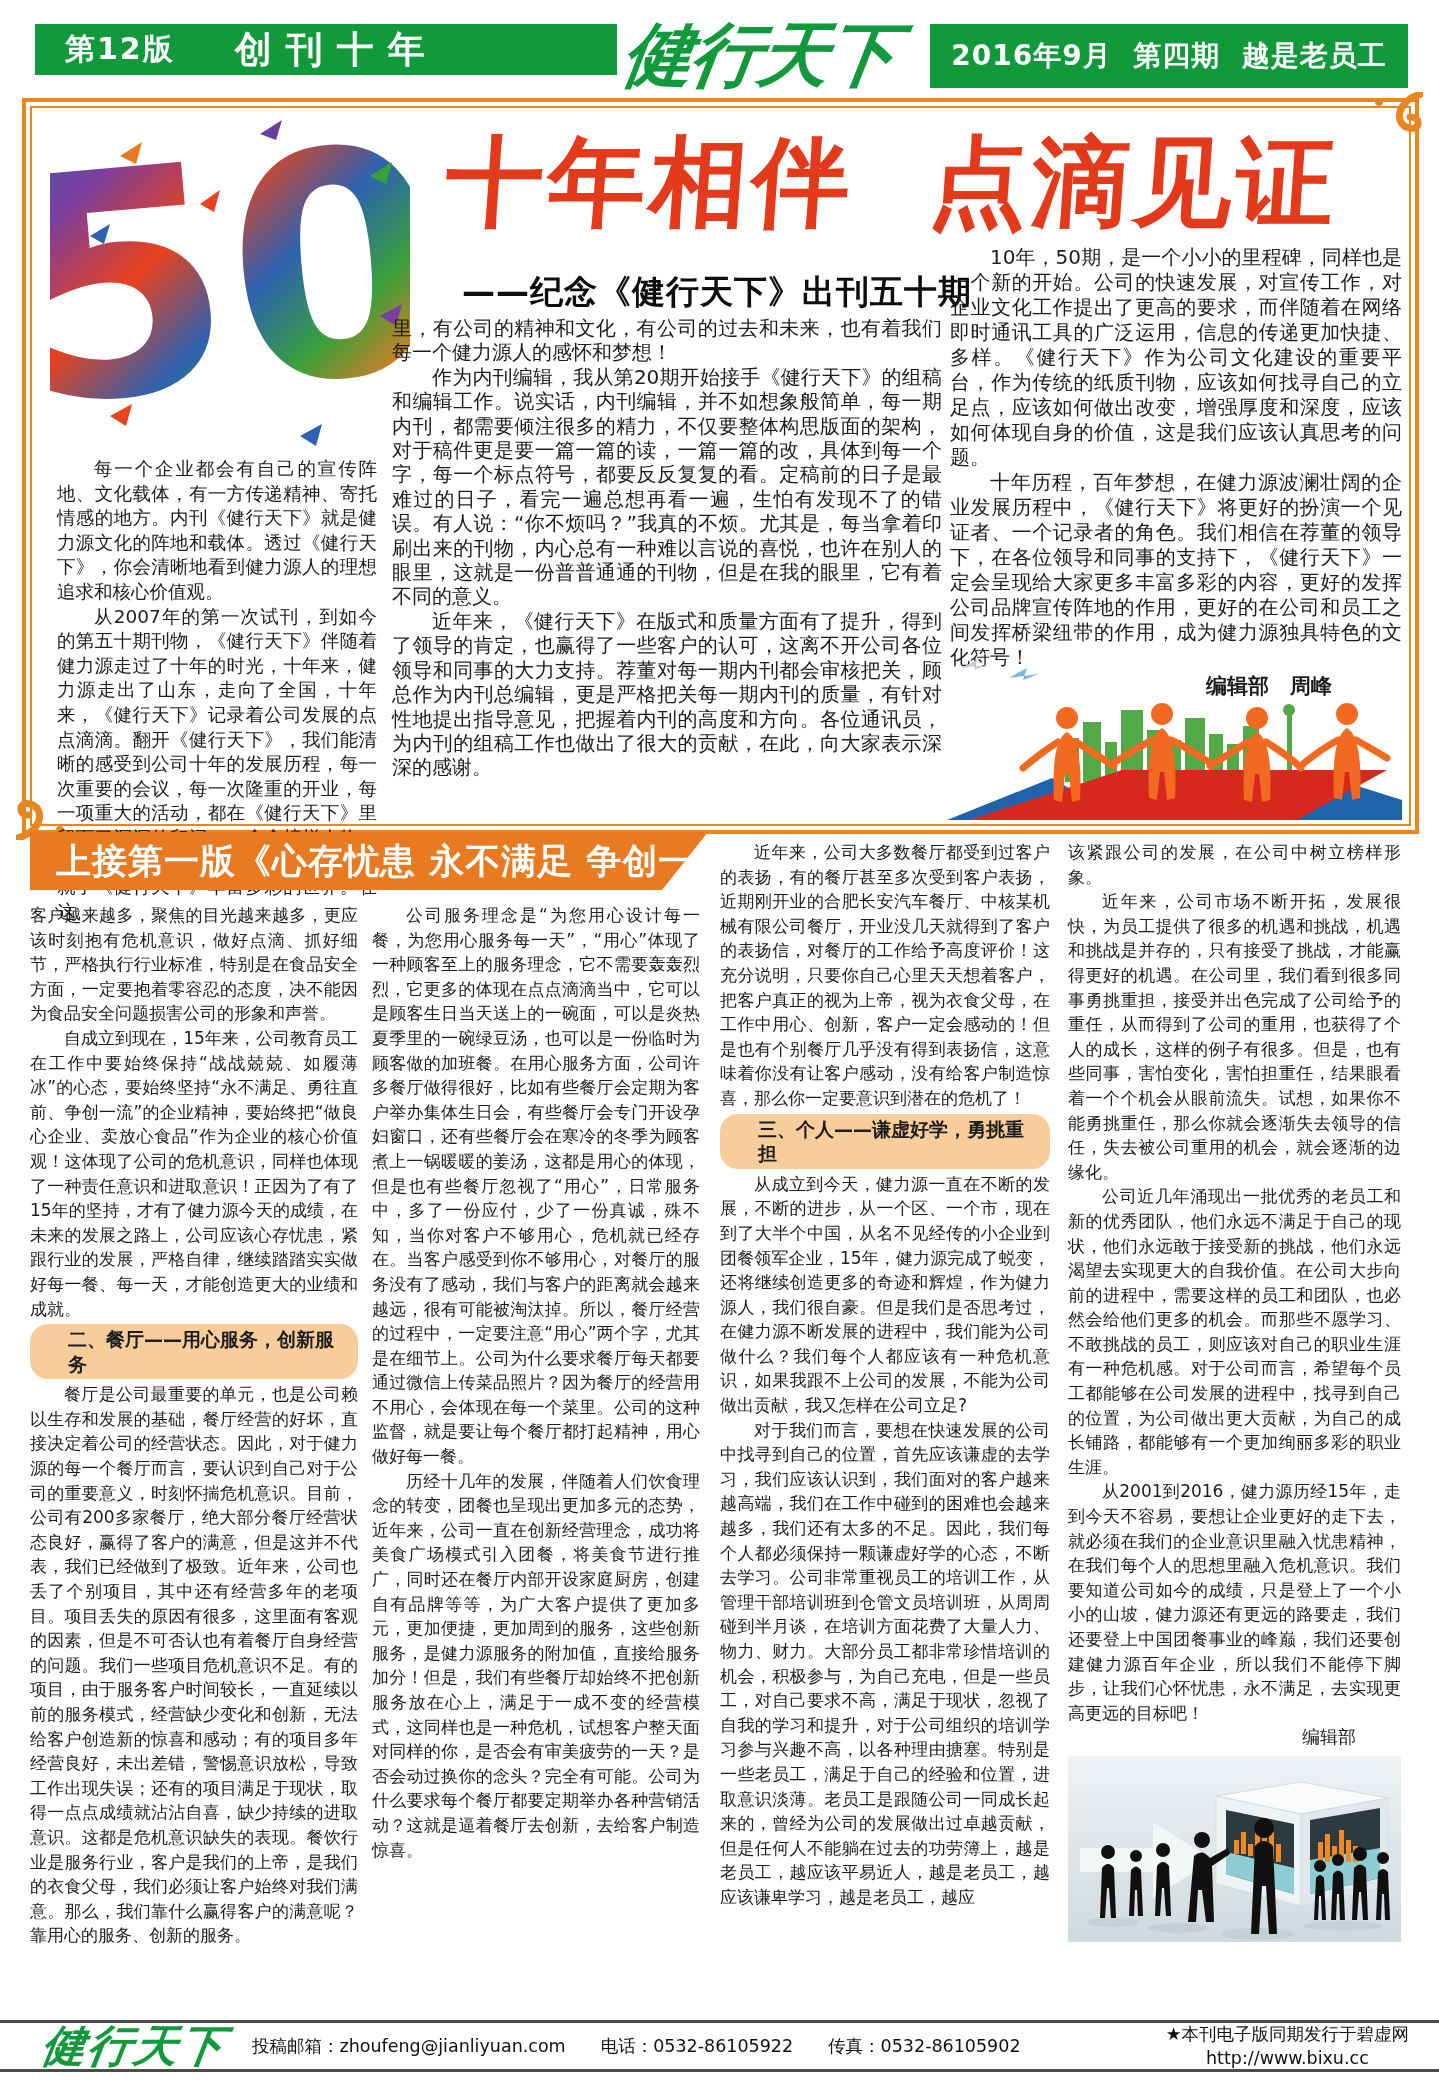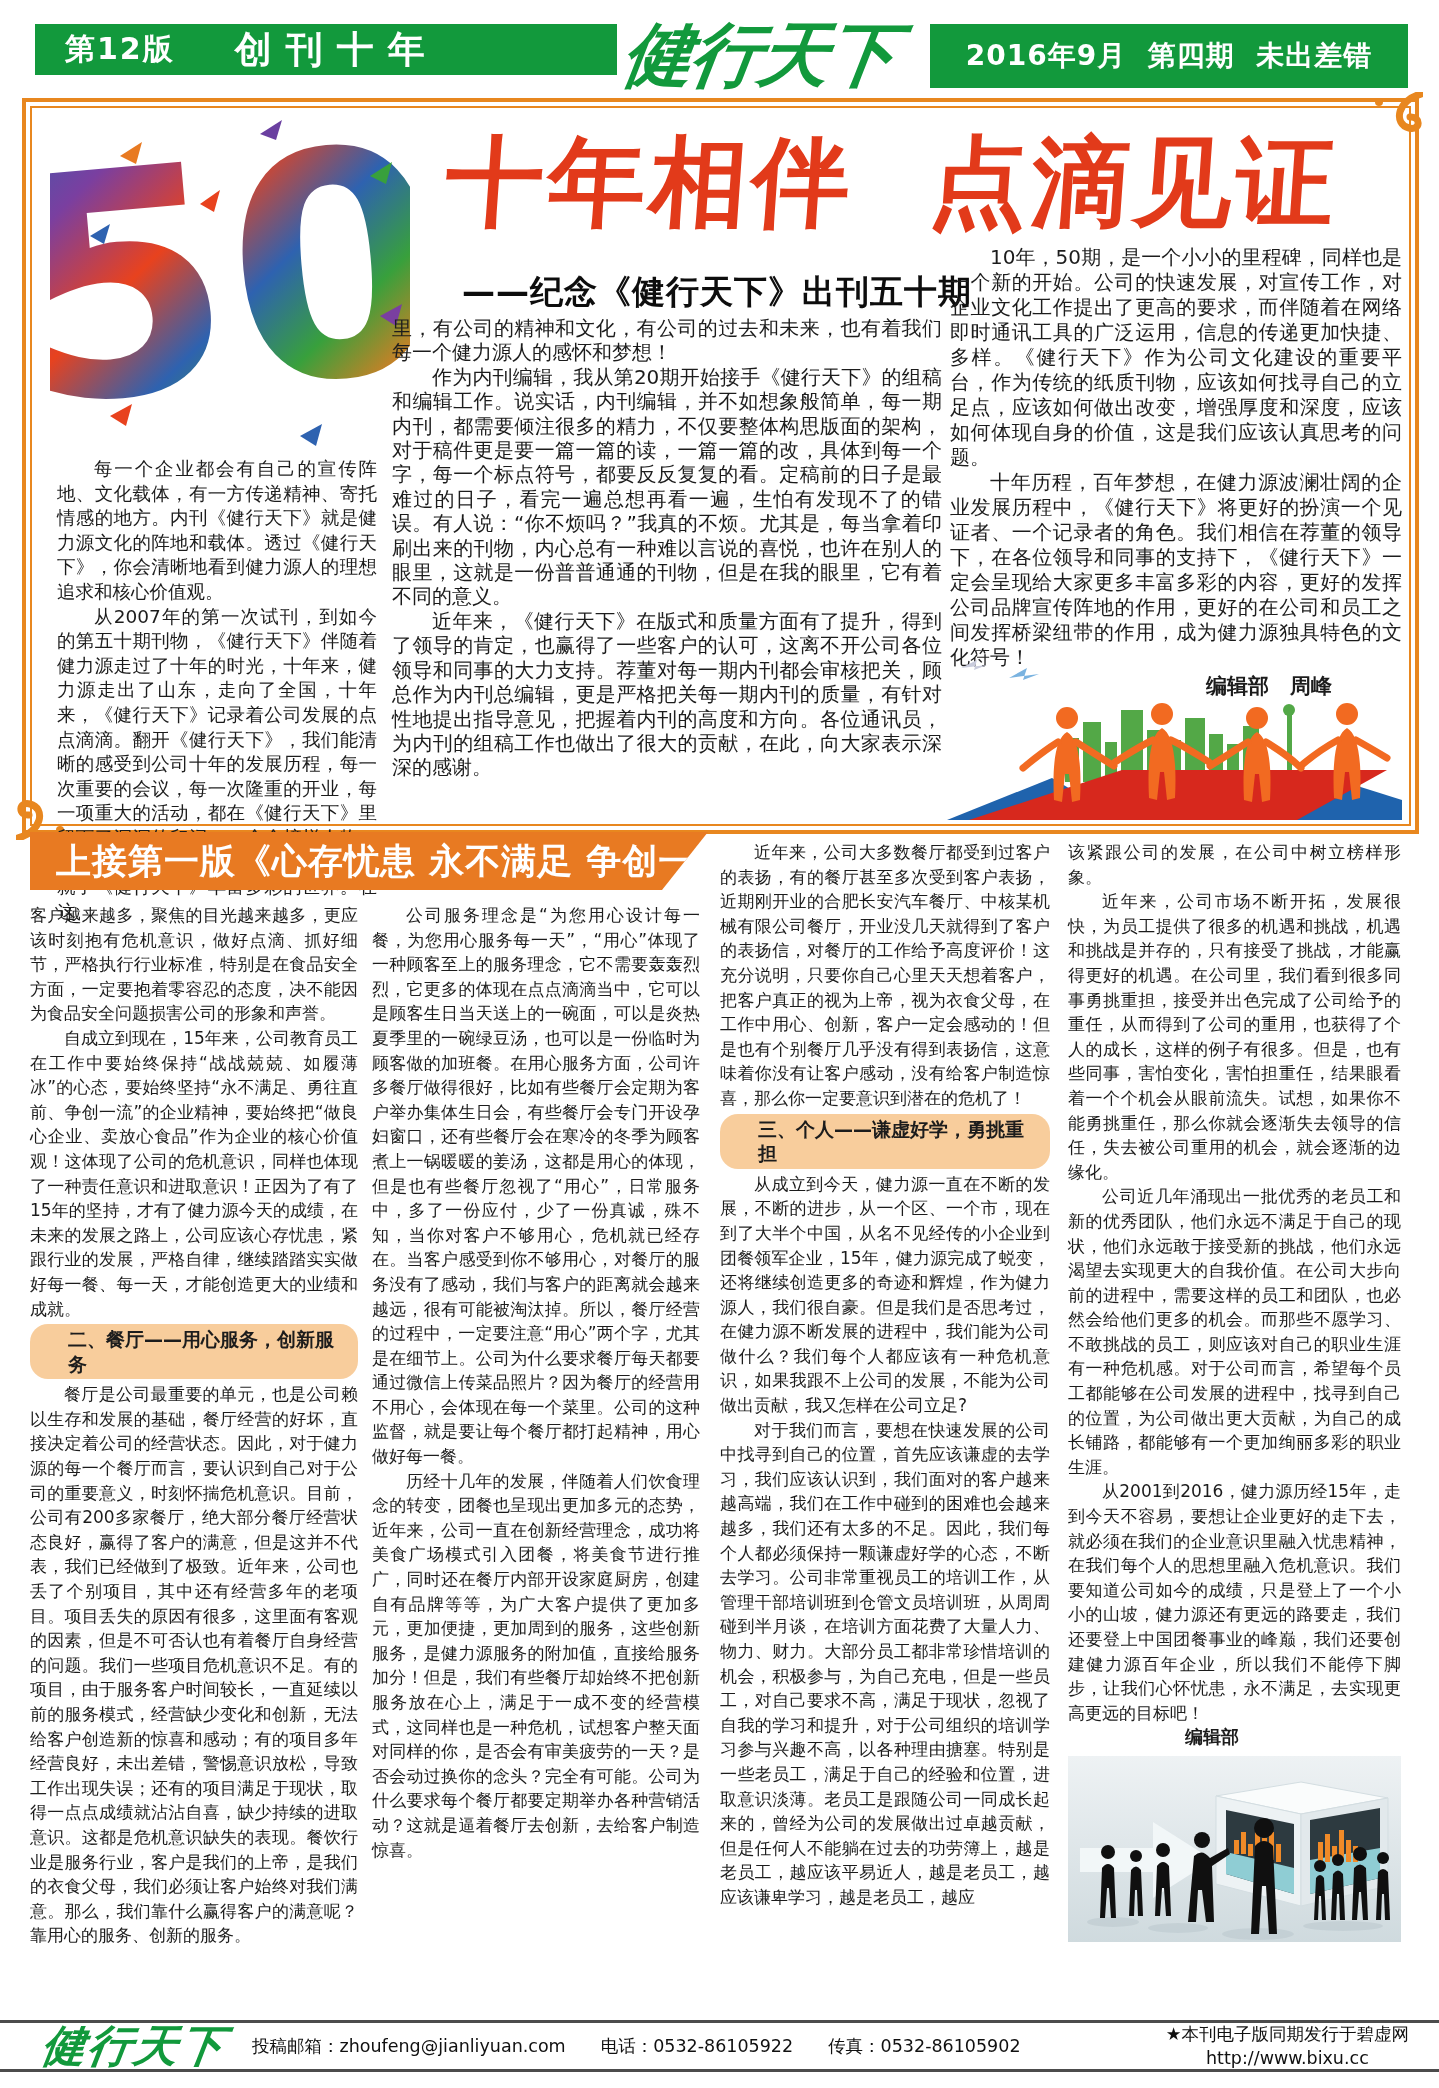--- a/index.html
+++ b/index.html
@@ -42,21 +42,21 @@
   
   .bcol{position:absolute;font-size:17px;line-height:24.6px;text-align:justify;}
   .col1{left:30px;top:903px;width:328px;}
   .col2{left:372px;top:903px;width:328px;}
   .col3{left:720px;top:840px;width:330px;}
   .col4{left:1068px;top:840px;width:333px;}
   .para{margin:0;text-indent:2em;}
   .para.ni{text-indent:0;}
   .subhead{background:#f8cd9c;border-radius:18px;font-weight:bold;font-size:19px;
            padding:3px 8px 3px 2em;margin:3px 0;text-align:left;}
-  .sig-small{font-weight:bold;text-align:center;padding-right:45px;font-size:18px;}
+  .sig-small{font-weight:normal;text-align:right;padding-right:45px;font-size:18px;}
   .biz-img{width:333px;height:186px;margin-top:6px;display:block;}
   
   .footer{position:absolute;left:0;top:2020px;width:1439px;height:52px;
           border-top:3px solid #4c4c4c;border-bottom:3px solid #4c4c4c;
           display:flex;align-items:center;padding:0 0 0 42px;box-sizing:border-box;background:#ffffff;}
   .footer-logo{font-family:"DejaVu Serif",serif;font-weight:bold;font-style:italic;color:#12993c;
                font-size:44px;transform:skewX(-8deg);letter-spacing:2px;width:210px;flex:0 0 auto;}
   .footer-mid{flex:1;font-size:17.5px;color:#101010;line-height:24px;white-space:pre;}
   .footer-right{flex:0 0 auto;text-align:center;font-size:17.5px;line-height:24px;padding-right:30px;color:#101010;}
   .footer-url{color:#101010;text-decoration:none;}
@@ -65,21 +65,21 @@
 <body>
 
 <div class="page">
 
   <div class="hdr-box hdr-left">
     <span class="page-label">第12版</span>
     <span class="anniv">创刊十年</span>
   </div>
   <div class="masthead">健行天下</div>
   <div class="hdr-box hdr-right">
-    <span class="issue-info">2016年9月  第四期  未出差错</span>
+    <span class="issue-info">2016年9月  第四期  越是老员工</span>
   </div>
 
   <div class="frame">
 
     <div class="flourish fl-tr">
       <svg width="52" height="52" viewBox="0 0 52 52">
           <path d="M50 2 C26 8 22 32 38 36 C50 39 50 24 39 25" fill="none" stroke="#e8871f" stroke-width="7" stroke-linecap="round"></path>
           <circle cx="8" cy="10" r="4" fill="#e8871f"></circle>
         </svg>
     </div>

